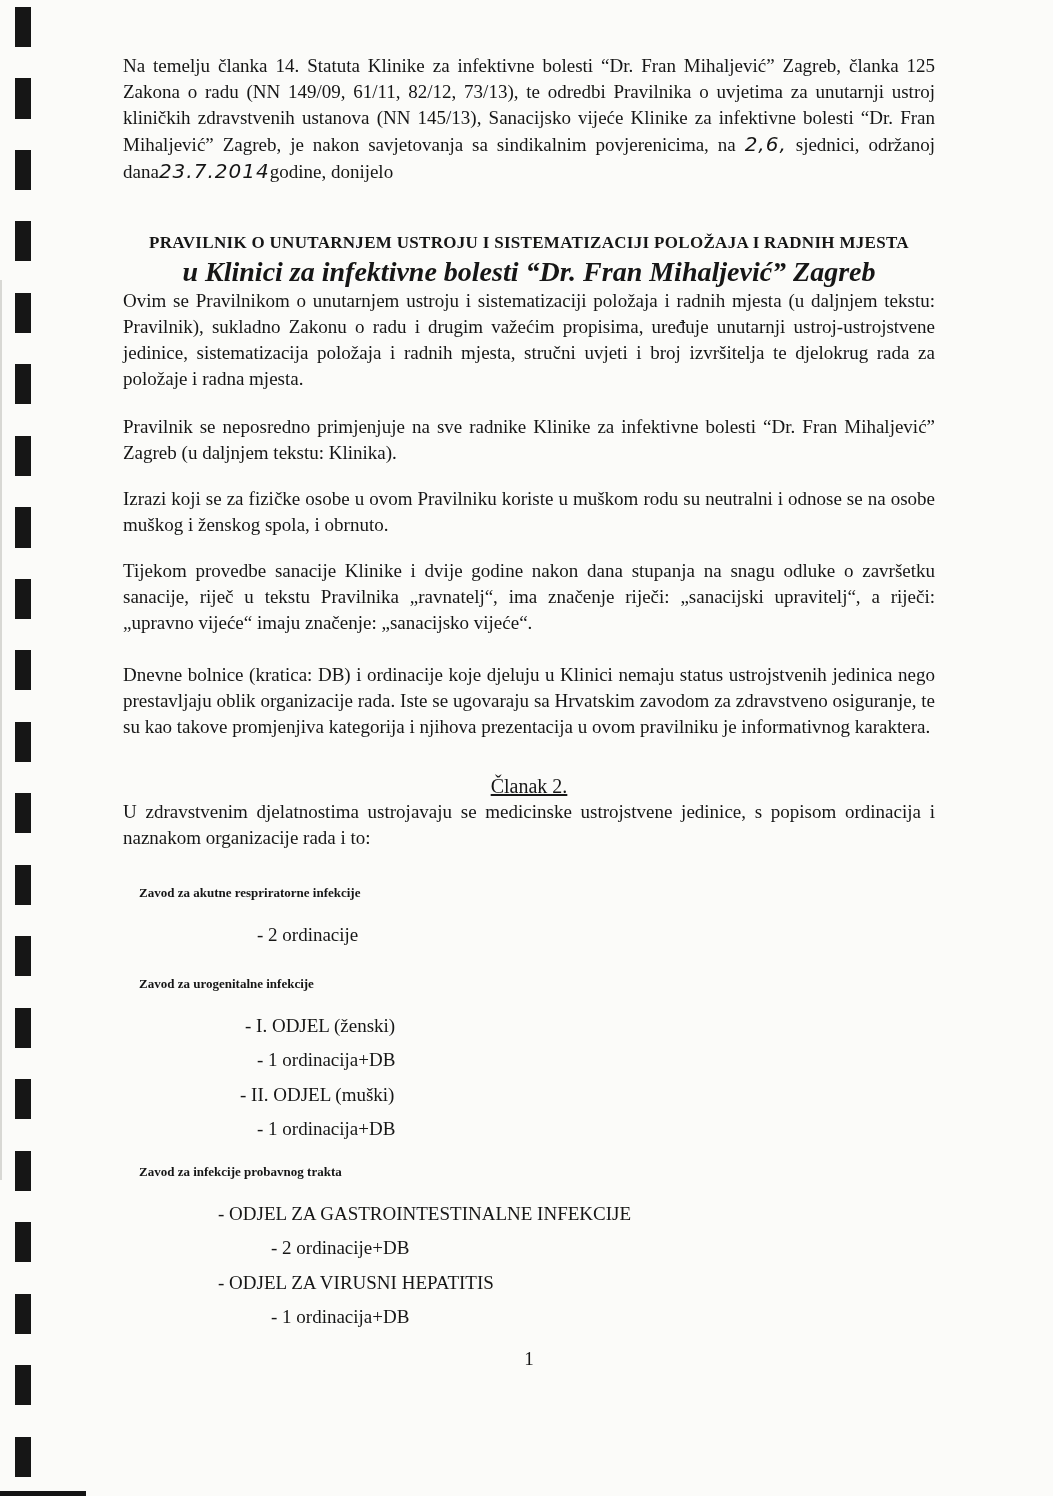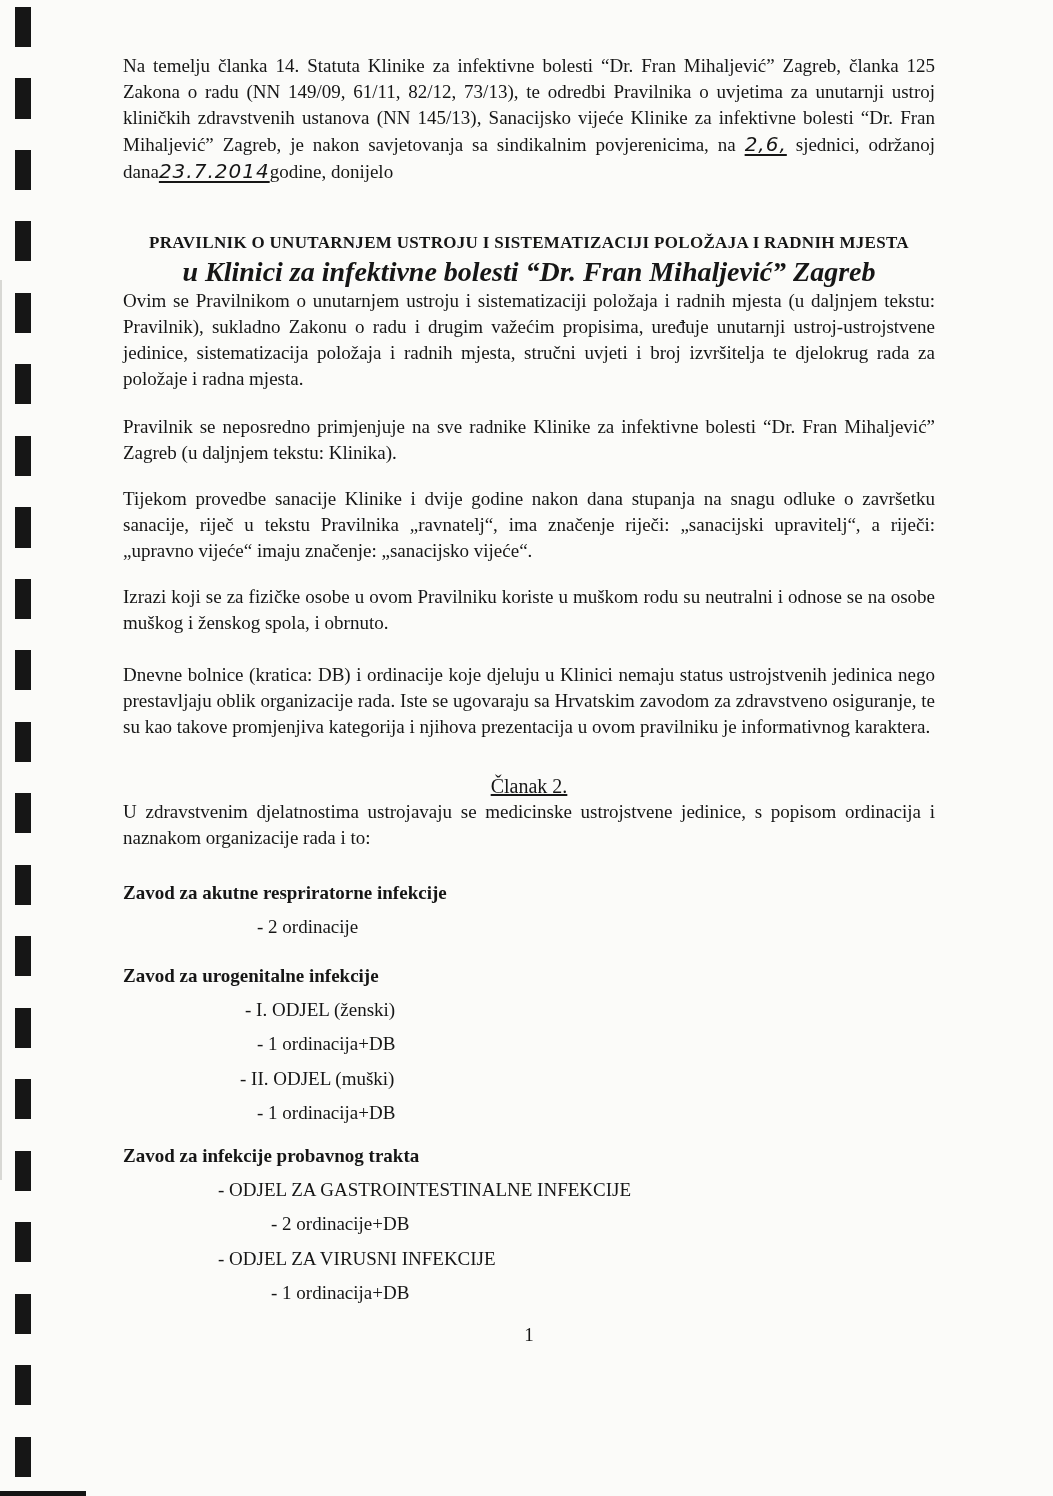--- a/index.html
+++ b/index.html
@@ -26,40 +26,39 @@
   .doc{
     position:absolute;left:123px;top:0;width:812px;
   }
   p{margin:0;font-size:19px;line-height:26px;text-align:justify;}
   .intro{margin-top:53px;}
   .hw{
     font-family:"DejaVu Sans",sans-serif;
     font-style:italic;
     font-size:20px;
     letter-spacing:1px;
-    text-decoration:underline;
     text-underline-offset:3px;
     white-space:nowrap;
   }
   .title-block{margin-top:45px;text-align:center;}
   .title-line1{
     font-weight:bold;font-size:17px;line-height:26px;letter-spacing:0.3px;
   }
   .title-line2{
     font-weight:bold;font-size:28px;line-height:32px;font-style:italic;
   }
   .clanak{
     margin-top:45px;text-align:center;font-size:20px;line-height:26px;
   }
   .clanak2{margin-top:33px;text-decoration:underline;}
   .gap22{margin-top:22px;}
   .gap20{margin-top:20px;}
   .gap26{margin-top:26px;}
   .unit-name{
-    font-weight:bold;font-size:19px;line-height:26px;margin:0;text-align:left;
+    font-weight:bold;font-size:13px;line-height:26px;margin:16px;text-align:left;
   }
   .u1{margin-top:29px;}
   .u2{margin-top:22px;}
   .u3{margin-top:16px;}
   .u4{margin-top:19px;}
   .item{font-size:19px;line-height:26.5px;margin:8px;text-align:left;}
   .ind-a{padding-left:114px;}  
   .ind-a2{padding-left:109px;} 
   .ind-b{padding-left:126px;}  
   .ind-c{padding-left:87px;}   
@@ -79,22 +78,22 @@
 
   <p class="intro"><span>Na temelju članka 14. Statuta Klinike za infektivne bolesti “Dr. Fran Mihaljević” Zagreb, članka 125 Zakona o radu (NN 149/09, 61/11, 82/12, 73/13), te odredbi Pravilnika o uvjetima za unutarnji ustroj kliničkih zdravstvenih ustanova (NN 145/13), Sanacijsko vijeće Klinike za infektivne bolesti “Dr. Fran Mihaljević” Zagreb, je nakon savjetovanja sa sindikalnim povjerenicima, na </span><span class="hw">2,6,</span><span> sjednici, održanoj dana</span><span class="hw">23.7.2014</span><span>godine, donijelo</span></p>
 
   <div class="title-block">
     <div class="title-line1">PRAVILNIK O UNUTARNJEM USTROJU I SISTEMATIZACIJI POLOŽAJA I RADNIH MJESTA</div>
     <div class="title-line2">u Klinici za infektivne bolesti “Dr. Fran Mihaljević” Zagreb</div>
   </div>
 
   <p>Ovim se Pravilnikom o unutarnjem ustroju i sistematizaciji položaja i radnih mjesta (u daljnjem tekstu: Pravilnik), sukladno Zakonu o radu i drugim važećim propisima, uređuje unutarnji ustroj-ustrojstvene jedinice, sistematizacija položaja i radnih mjesta, stručni uvjeti i broj izvršitelja te djelokrug rada za položaje i radna mjesta.</p>
   <p class="gap22">Pravilnik se neposredno primjenjuje na sve radnike Klinike za infektivne bolesti “Dr. Fran Mihaljević” Zagreb (u daljnjem tekstu: Klinika).</p>
+  <p class="gap20">Izrazi koji se za fizičke osobe u ovom Pravilniku koriste u muškom rodu su neutralni i odnose se na osobe muškog i ženskog spola, i obrnuto.</p>
   <p class="gap20">Tijekom provedbe sanacije Klinike i dvije godine nakon dana stupanja na snagu odluke o završetku sanacije, riječ u tekstu Pravilnika „ravnatelj“, ima značenje riječi: „sanacijski upravitelj“, a riječi: „upravno vijeće“ imaju značenje: „sanacijsko vijeće“.</p>
-  <p class="gap20">Izrazi koji se za fizičke osobe u ovom Pravilniku koriste u muškom rodu su neutralni i odnose se na osobe muškog i ženskog spola, i obrnuto.</p>
   <p class="gap26">Dnevne bolnice (kratica: DB) i ordinacije koje djeluju u Klinici nemaju status ustrojstvenih jedinica nego prestavljaju oblik organizacije rada. Iste se ugovaraju sa Hrvatskim zavodom za zdravstveno osiguranje, te su kao takove promjenjiva kategorija i njihova prezentacija u ovom pravilniku je informativnog karaktera.</p>
 
   <div class="clanak clanak2">Članak 2.</div>
   <p>U zdravstvenim djelatnostima ustrojavaju se medicinske ustrojstvene jedinice, s popisom ordinacija i naznakom organizacije rada i to:</p>
 
   <div>
     <p class="unit-name u1">Zavod za akutne respriratorne infekcije</p>
     <p class="item ind-b">- 2 ordinacije</p>
   </div>
 
@@ -103,20 +102,20 @@
     <p class="item ind-a">- I. ODJEL (ženski)</p>
     <p class="item ind-b">- 1 ordinacija+DB</p>
     <p class="item ind-a2">- II. ODJEL (muški)</p>
     <p class="item ind-b">- 1 ordinacija+DB</p>
   </div>
 
   <div>
     <p class="unit-name u3">Zavod za infekcije probavnog trakta</p>
     <p class="item ind-c">- ODJEL ZA GASTROINTESTINALNE INFEKCIJE</p>
     <p class="item ind-d">- 2 ordinacije+DB</p>
-    <p class="item ind-c">- ODJEL ZA VIRUSNI INFEKCIJE</p>
+    <p class="item ind-c">- ODJEL ZA VIRUSNI HEPATITIS</p>
     <p class="item ind-d">- 1 ordinacija+DB</p>
   </div>
 
 
   <div class="page-num">1</div>
 
 </div>
 
 </body></html>

